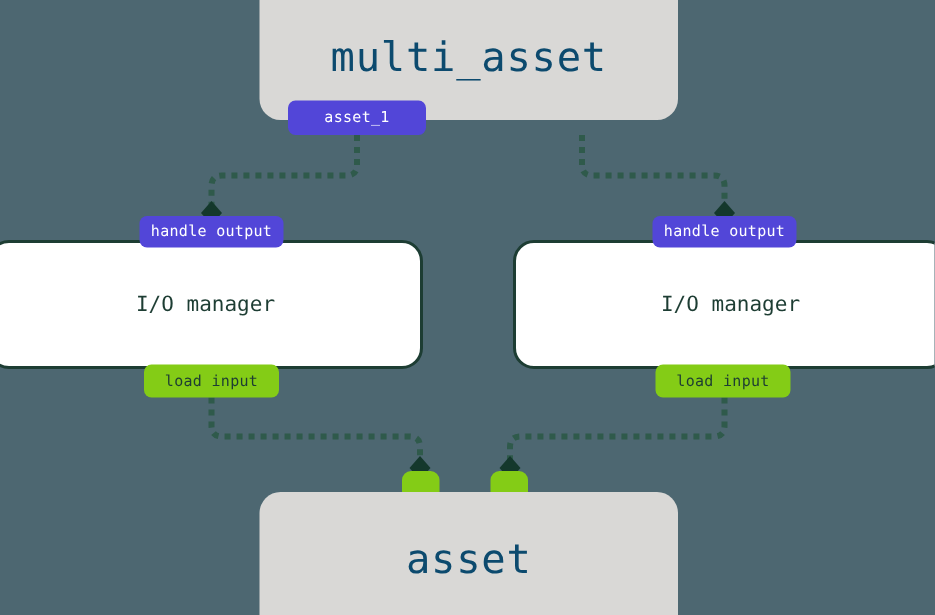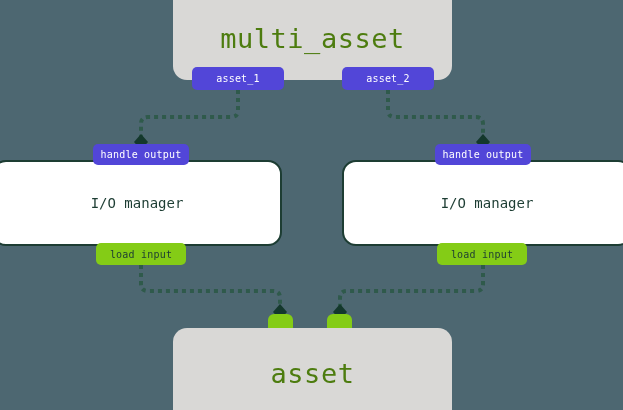--- a/index.html
+++ b/index.html
@@ -25,21 +25,21 @@
   .group-box {
     position: absolute;
     background: #d9d8d6;
     border-radius: 14px;
     display: flex;
     align-items: center;
     justify-content: center;
   }
   .group-title {
     font-size: 27px;
-    color: #4d7c0f;
+    color: #0c4a6e;
     letter-spacing: 0.5px;
     white-space: nowrap;
   }
 
   #multi-asset-box {
     left: 173px;
     top: -16px;
     width: 279px;
     height: 96px;
   }
@@ -145,23 +145,20 @@
   </svg>
 
   <div class="group-box" id="multi-asset-box">
     <span class="group-title">multi_asset</span>
   </div>
 
   <div class="badge badge-purple" id="badge-asset-1">
     <span>asset_1</span>
   </div>
 
-  <div class="badge badge-purple" id="badge-asset-2">
-    <span>asset_2</span>
-  </div>
 
   <div class="io-box" id="io-box-left">
     <span class="io-title">I/O manager</span>
   </div>
 
   <div class="badge badge-purple" id="badge-handle-output-left">
     <span>handle output</span>
   </div>
 
   <div class="badge badge-green" id="badge-load-input-left">

